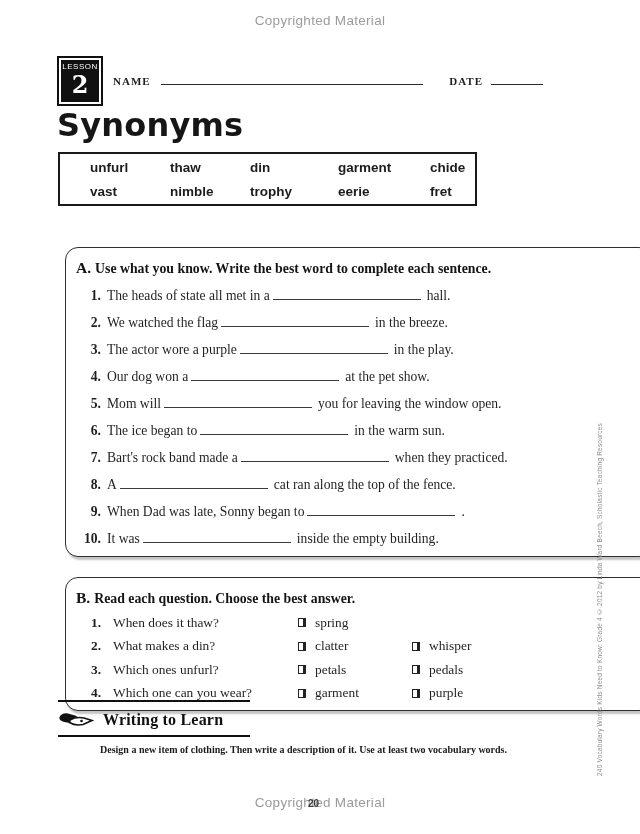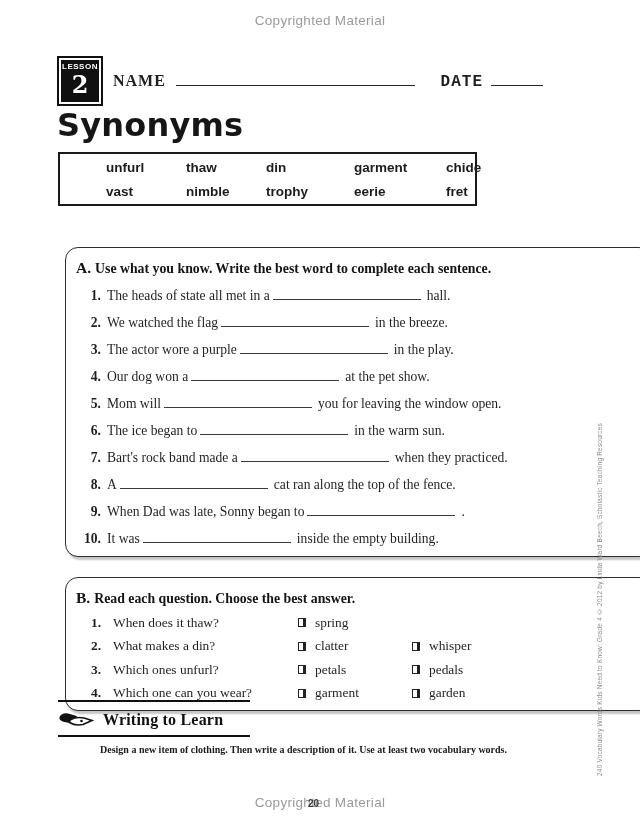--- a/index.html
+++ b/index.html
@@ -27,50 +27,50 @@
   
   .lesson-badge {
     position:absolute; left:57px; top:56px; width:46px; height:50px;
     background:#101010; border:2px solid #101010;
     box-shadow: inset 0 0 0 2px #ffffff;
     display:flex; flex-direction:column; align-items:center; justify-content:flex-start;
     padding-top:5px;
   }
   .lesson-badge .lesson-word {
     color:#fff; font-family:"Liberation Sans", sans-serif;
-    font-weight:bold; font-size:8px; letter-spacing:.5px; line-height:8px;
+    font-weight:normal; font-size:8px; letter-spacing:.5px; line-height:8px;
   }
   .lesson-badge .lesson-num {
     color:#fff; font-family:"DejaVu Serif", serif;
     font-weight:bold; font-size:24px; line-height:28px;
   }
   .name-row {
     position:absolute; left:113px; top:72px; width:430px;
     display:flex; align-items:baseline;
-    font-size:16px; font-weight:bold; letter-spacing:1px;
+    font-size:11px; font-weight:bold; letter-spacing:1px;
   }
   .rule-line { border-bottom:1.6px solid #2a2a2a; height:13px; }
   .name-line { flex:1; margin-left:10px; }
-  .date-label { margin-left:26px;font-family:Liberation Mono, monospace; }
+  .date-label { margin-left:26px; }
   .date-line { width:52px; margin-left:8px; }
 
   
   .page-title {
     position:absolute; left:57px; top:106px;
     font-family:"DejaVu Sans", sans-serif;
     font-weight:800; font-size:32px; color:#161616; letter-spacing:.2px;
   }
 
   
   .word-bank {
     position:absolute; left:58px; top:152px; width:419px; height:54px;
     border:2.4px solid #1a1a1a;
     display:grid; grid-template-columns:80px 80px 88px 92px 1fr;
     align-content:center; row-gap:9px;
-    padding-left:46px;
+    padding-left:30px;
     font-family:"Liberation Sans", sans-serif;
     font-weight:bold; font-size:13.5px; color:#1c1c1c;
   }
 
   
   .ex-box {
     position:absolute; left:65px; width:587px;
     border:1.8px solid #2e2e2e; border-radius:13px;
     box-shadow:2px 3px 2px #c4c4c4;
     padding:11px 12px 0 10px;
@@ -218,21 +218,21 @@
     <div class="b-item">
       <span class="num">3.</span>
       <span class="q">Which ones unfurl?</span>
       <span class="opt"><span class="cb"></span><span>petals</span></span>
       <span class="opt"><span class="cb"></span><span>pedals</span></span>
     </div>
     <div class="b-item">
       <span class="num">4.</span>
       <span class="q">Which one can you wear?</span>
       <span class="opt"><span class="cb"></span><span>garment</span></span>
-      <span class="opt"><span class="cb"></span><span>garden</span></span>
+      <span class="opt"><span class="cb"></span><span>purple</span></span>
     </div>
   </div>
 
   <div class="wtl-head">
     <svg class="pen-icon" width="36" height="20" viewBox="0 0 36 20" aria-hidden="true">
       <path d="M1.5 7 Q4 2.5 10 3.5 L17 5.5 Q21 6.5 19.5 9.5 Q16 13.5 9 12.5 Q3 11.5 1.5 9 Z" fill="#111"></path>
       <path d="M12 10 Q18 6.5 26 8 L34 10.5 L25 14.5 Q17 16 11.5 12.5 Z" fill="#fff" stroke="#111" stroke-width="1.6"></path>
       <circle cx="23.5" cy="11" r="1.3" fill="#111"></circle>
     </svg>
     <span class="heading">Writing to Learn</span>

